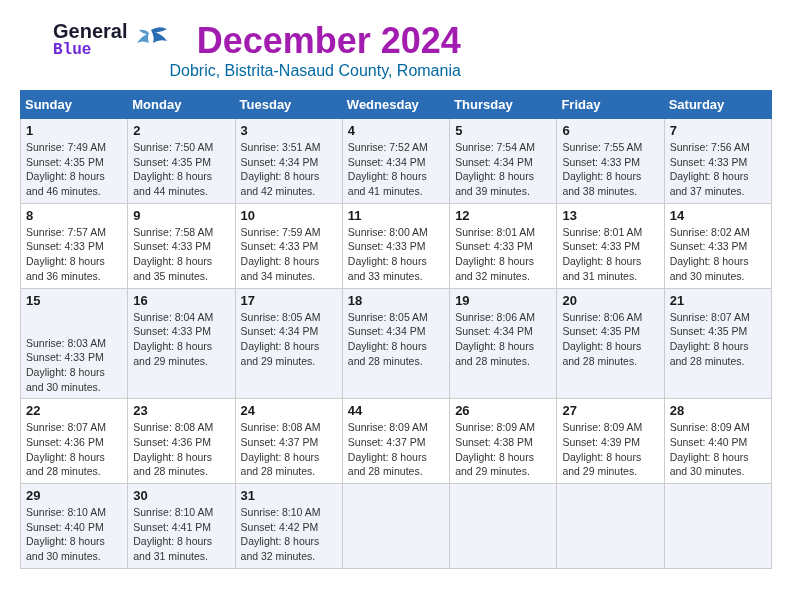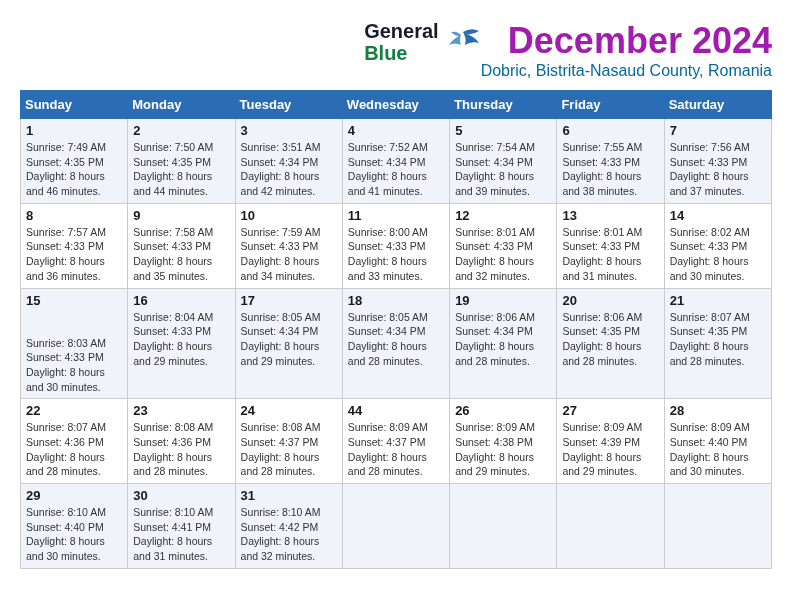--- a/index.html
+++ b/index.html
@@ -5,23 +5,24 @@
     * { box-sizing: border-box; margin: 0; padding: 0; }
     body {
       font-family: Arial, sans-serif;
       background: #fff;
       width: 792px;
       min-height: 612px;
       padding: 20px;
     }
     .header-area {
       display: flex;
-      justify-content: flex-end;
+      justify-content: flex-start;
       align-items: flex-start;
       margin-bottom: 10px;
+      margin-left: 33px;
     }
     .logo {
       display: flex;
       flex-direction: column;
       align-items: flex-start;
     }
     .logo-wrapper {
       display: flex;
       align-items: center;
       gap: 4px;
@@ -85,21 +86,21 @@
 </head>
 <body>
 
 <div class="header-area">
   <div class="logo">
     <div class="logo-wrapper">
       <div>
         <div style="font-size:20px;font-weight:bold;color:#1a1a2e;line-height:1.1;">
           <span style="color:#1a1a2e;">General</span>
         </div>
-        <div style="font-size:20px;font-weight:bold;color:#15803d;line-height:1.1;">Blue</div>
+        <div style="font-size:16px;font-weight:bold;color:#6d28d9;line-height:1.1;font-family:Liberation Mono, monospace;">Blue</div>
       </div>
       <svg width="38" height="30" viewBox="0 0 38 30">
         <path d="M20,5 Q28,0 36,4 Q30,8 24,7 Q32,10 36,16 Q28,14 22,18 Q24,12 20,5Z" fill="#2a6db5"></path>
         <path d="M18,8 Q14,4 8,5 Q12,9 16,9 Q10,12 6,18 Q12,15 18,18 Q16,13 18,8Z" fill="#5599cc"></path>
       </svg>
     </div>
   </div>
   <div class="title-area">
     <div class="month-title">December 2024</div>
     <div class="location-title">Dobric, Bistrita-Nasaud County, Romania</div>

